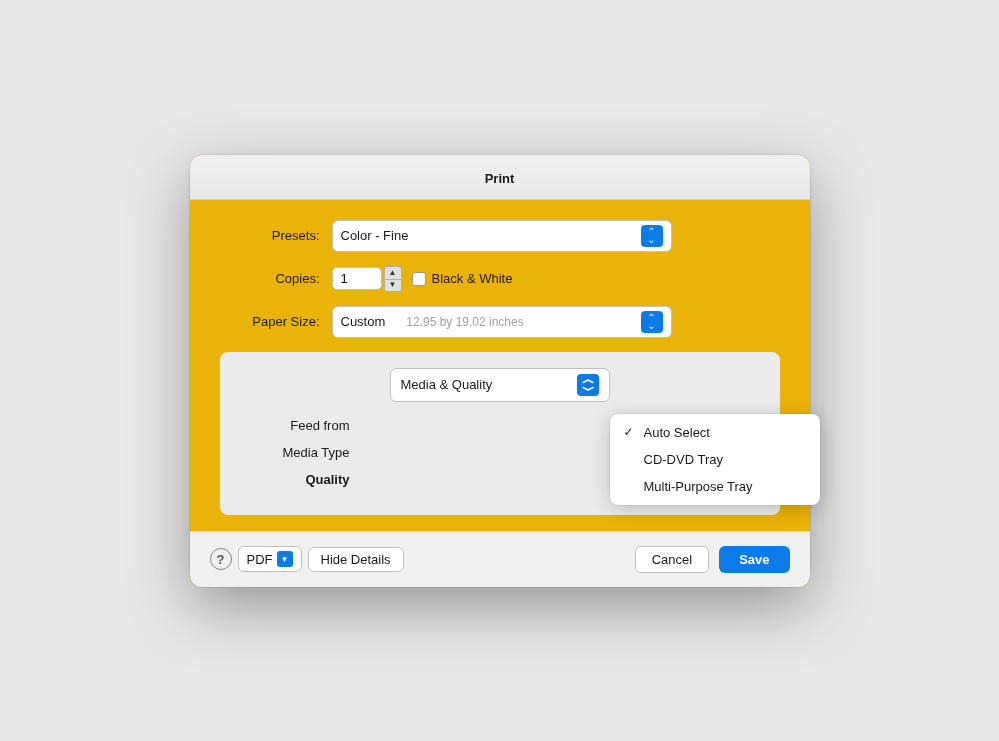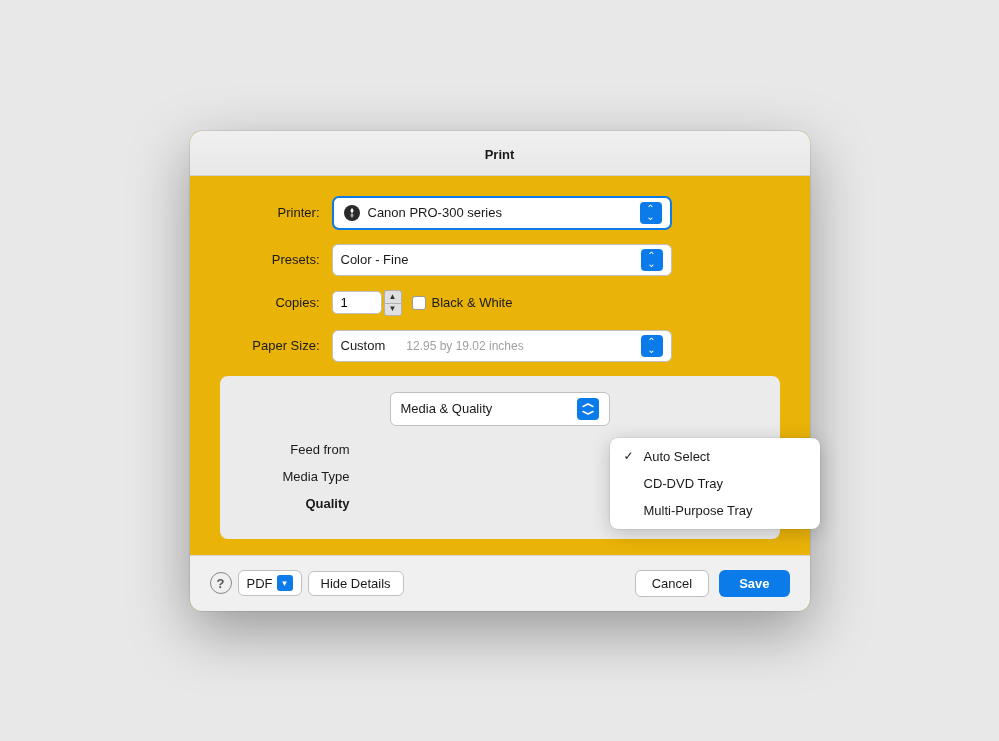--- a/index.html
+++ b/index.html
@@ -359,36 +359,20 @@
 </head>
 <body>
 
 <div class="dialog">
   <div class="dialog-titlebar">
     <span class="dialog-title">Print</span>
   </div>
 
   <div class="dialog-body">
 
-    <div class="form-row">
-      <span class="form-label">Printer:</span>
-      <div class="select-box select-box-wide select-box-highlighted">
-        <div class="select-box-content">
-          <span class="printer-icon">
-            <svg viewBox="0 0 18 18" xmlns="http://www.w3.org/2000/svg">
-              <circle cx="9" cy="9" r="8" fill="#2a2a2a"></circle>
-              <path d="M9 4 Q12 7 9 9 Q6 7 9 4Z" fill="white"></path>
-              <path d="M9 9 Q12 11 9 14 Q6 11 9 9Z" fill="white" opacity="0.6"></path>
-            </svg>
-          </span>
-          <span>Canon PRO-300 series</span>
-        </div>
-        <div class="chevron-icon"></div>
-      </div>
-    </div>
 
     <div class="form-row">
       <span class="form-label">Presets:</span>
       <div class="select-box select-box-medium">
         <span>Color - Fine</span>
         <div class="chevron-icon"></div>
       </div>
     </div>
 
     <div class="form-row">

